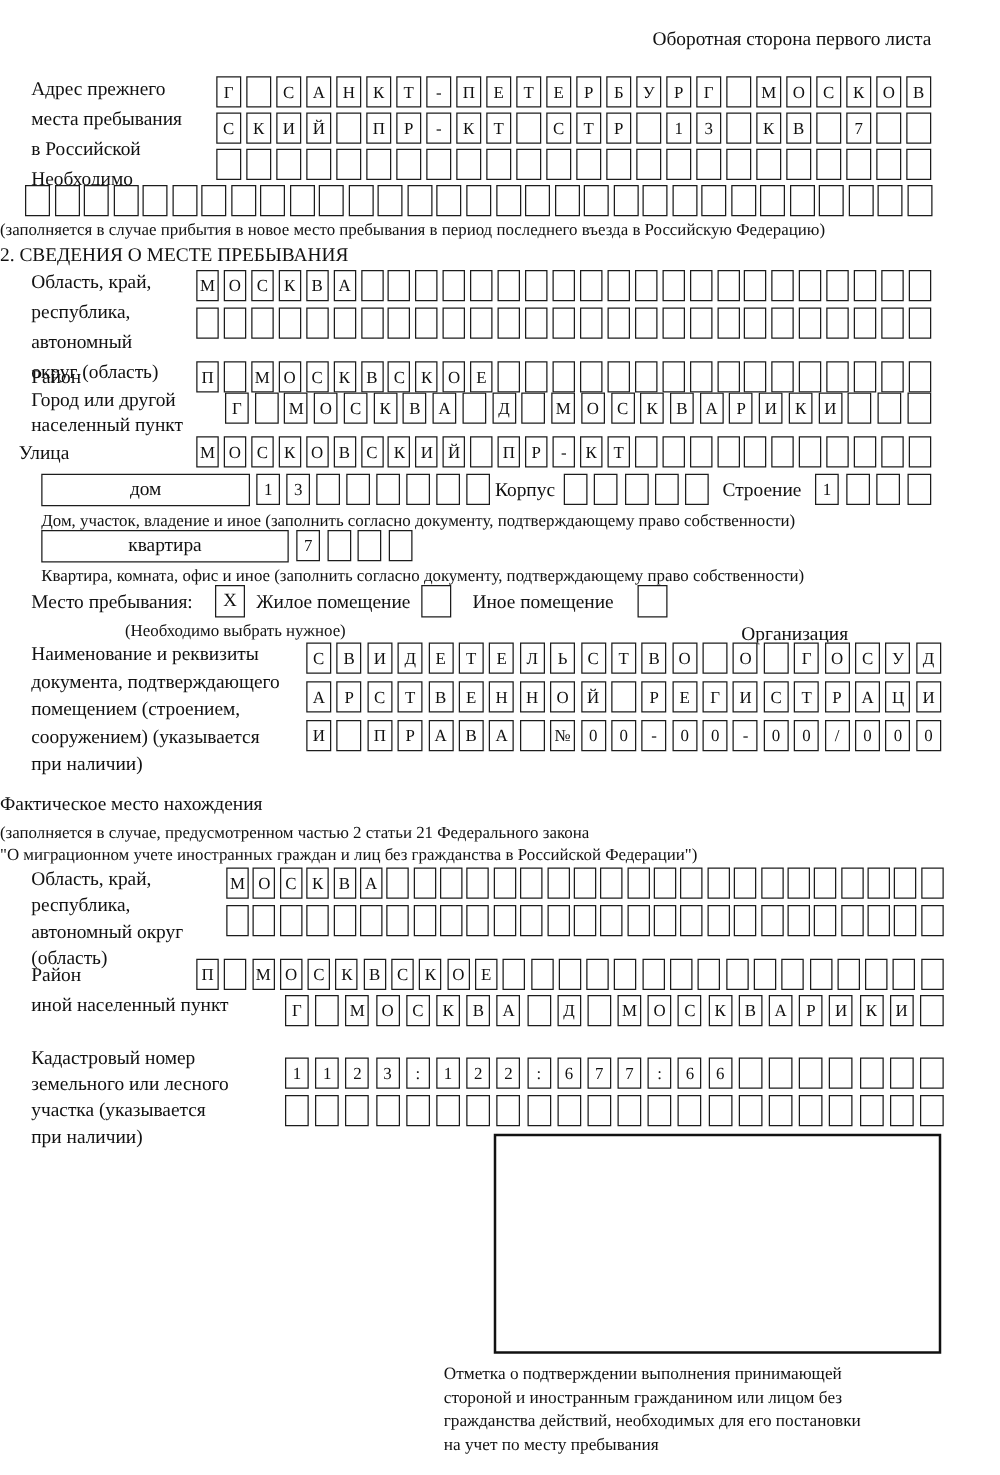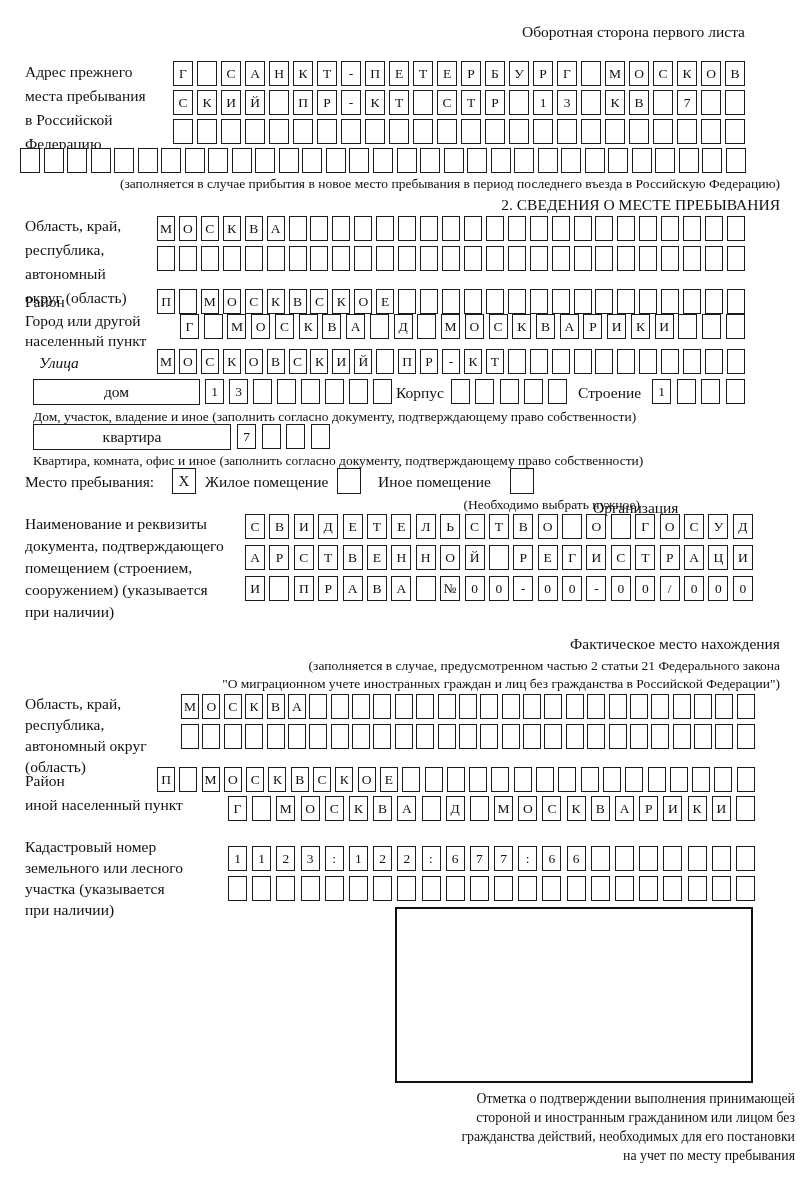--- a/index.html
+++ b/index.html
@@ -3,21 +3,21 @@
 <meta charset="utf-8">
 <style>
   html,body{margin:0;padding:0;background:#fff;}
   .page{position:relative;width:800px;height:1180px;background:#fff;overflow:hidden;
         font-family:"Liberation Serif","DejaVu Serif",serif;color:#111;}
   .abs{position:absolute;}
   .lbl{font-size:15.5px;line-height:24px;}
   .lbl .line{white-space:nowrap;}
   .small{font-size:13.5px;line-height:17px;}
   .bold{font-weight:normal;}
-  .center{text-align:right;}
+  .center{text-align:left;}
   .right{text-align:right;}
   .nowrap{white-space:nowrap;}
   .cellrow{display:flex;justify-content:space-between;}
   .cell{box-sizing:border-box;width:var(--cw,20px);height:25px;border:1.7px solid #1c1c1c;
         display:flex;align-items:center;justify-content:center;
         font-size:13.5px;background:#fff;flex:none;}
   .fieldbox{box-sizing:border-box;border:1.5px solid #1c1c1c;height:26px;
             display:flex;align-items:center;justify-content:center;font-size:15.5px;background:#fff;}
   .cb{box-sizing:border-box;width:24px;height:26px;border:1.7px solid #1c1c1c;
       display:flex;align-items:center;justify-content:center;font-size:15px;background:#fff;}
@@ -27,21 +27,21 @@
 <body>
 
 <div class="page">
 
   <div class="abs lbl right" style="left:400px;top:20px;width:345px;">Оборотная сторона первого листа</div>
 
   <div class="abs lbl" style="left:25px;top:60px;width:150px;">
       <div class="line">Адрес прежнего</div>
       <div class="line">места пребывания</div>
       <div class="line">в Российской</div>
-      <div class="line">Федерацию</div>
+      <div class="line">Необходимо</div>
     </div>
   <div class="abs cellrow" style="left:173px;top:61px;width:572px;--cw:20px;">
       <span class="cell">Г</span>
       <span class="cell"></span>
       <span class="cell">С</span>
       <span class="cell">А</span>
       <span class="cell">Н</span>
       <span class="cell">К</span>
       <span class="cell">Т</span>
       <span class="cell">-</span>
@@ -271,21 +271,21 @@
       <span class="cell">А</span>
       <span class="cell">Р</span>
       <span class="cell">И</span>
       <span class="cell">К</span>
       <span class="cell">И</span>
       <span class="cell"></span>
       <span class="cell"></span>
       <span class="cell"></span>
     </div>
 
-  <div class="abs lbl" style="left:39px;top:351px;font-style:italic;">Улица</div>
+  <div class="abs lbl" style="left:15px;top:351px;">Улица</div>
   <div class="abs cellrow" style="left:157px;top:349px;width:588px;--cw:18px;">
       <span class="cell">М</span>
       <span class="cell">О</span>
       <span class="cell">С</span>
       <span class="cell">К</span>
       <span class="cell">О</span>
       <span class="cell">В</span>
       <span class="cell">С</span>
       <span class="cell">К</span>
       <span class="cell">И</span>

